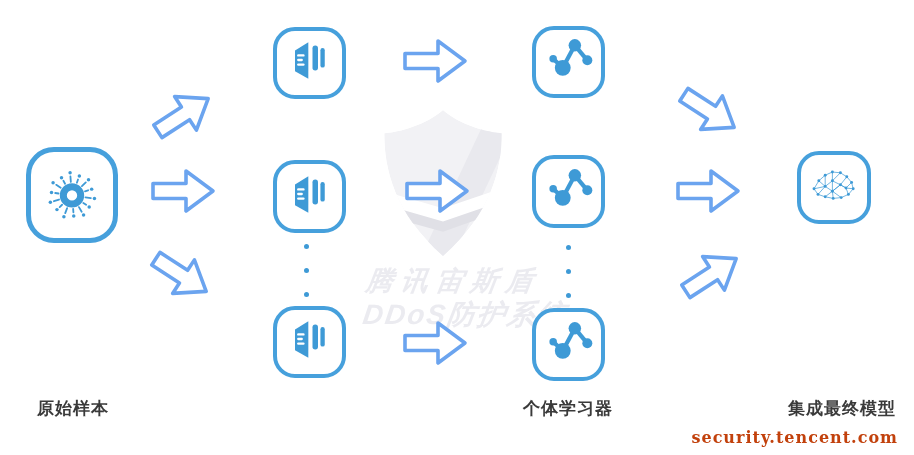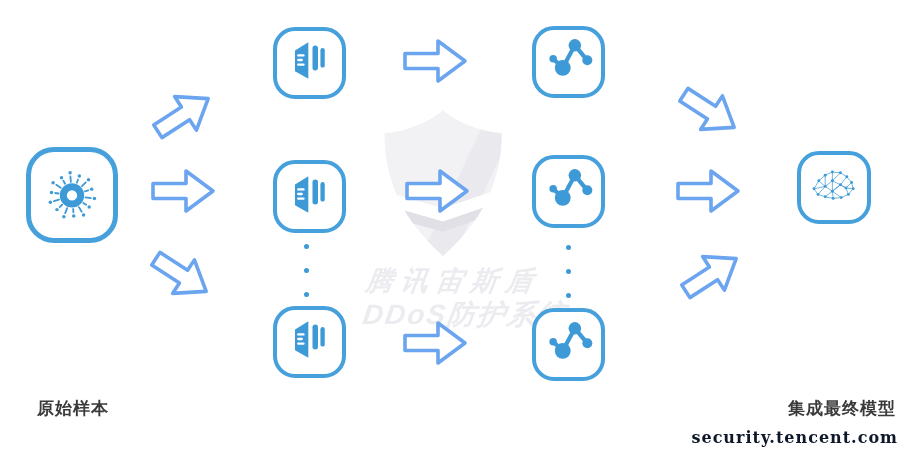--- a/index.html
+++ b/index.html
@@ -67,21 +67,21 @@
   }
   .lbl-1{left:73px;}
   .lbl-2{left:301px;}
   .lbl-3{left:568px;}
   .lbl-4{left:842px;}
   
   .site{
     position:absolute;right:16px;top:428px;
     font-family:"DejaVu Serif","Liberation Serif",serif;
     font-size:16px;font-weight:700;
-    color:#0f172a;letter-spacing:1px;
+    color:#c2410c;letter-spacing:1px;
     text-shadow:1px 1px 0 #ffffff;
     z-index:2;
   }
   .icon-blue{fill:#3e9ad6;}
   .stroke-blue{stroke:#3e9ad6;}
 </style>
 </head>
 <body>
 
 <div class="canvas">
@@ -270,17 +270,18 @@
           <circle cx="24" cy="33" r="1.8"></circle>
         <circle cx="33" cy="26" r="1.8"></circle>
           <circle cx="43" cy="31" r="1.8"></circle>
         <circle cx="33" cy="39" r="1.8"></circle>
           <circle cx="50" cy="35" r="1.8"></circle>
       </g>
     </svg>
   </div>
 
   <div class="stage-label lbl-1">原始样本</div>
+  <div class="stage-label lbl-3">个体学习器</div>
   <div class="stage-label lbl-4">集成最终模型</div>
 
   <div class="site">security.tencent.com</div>
 
 </div>
 
 </body></html>

